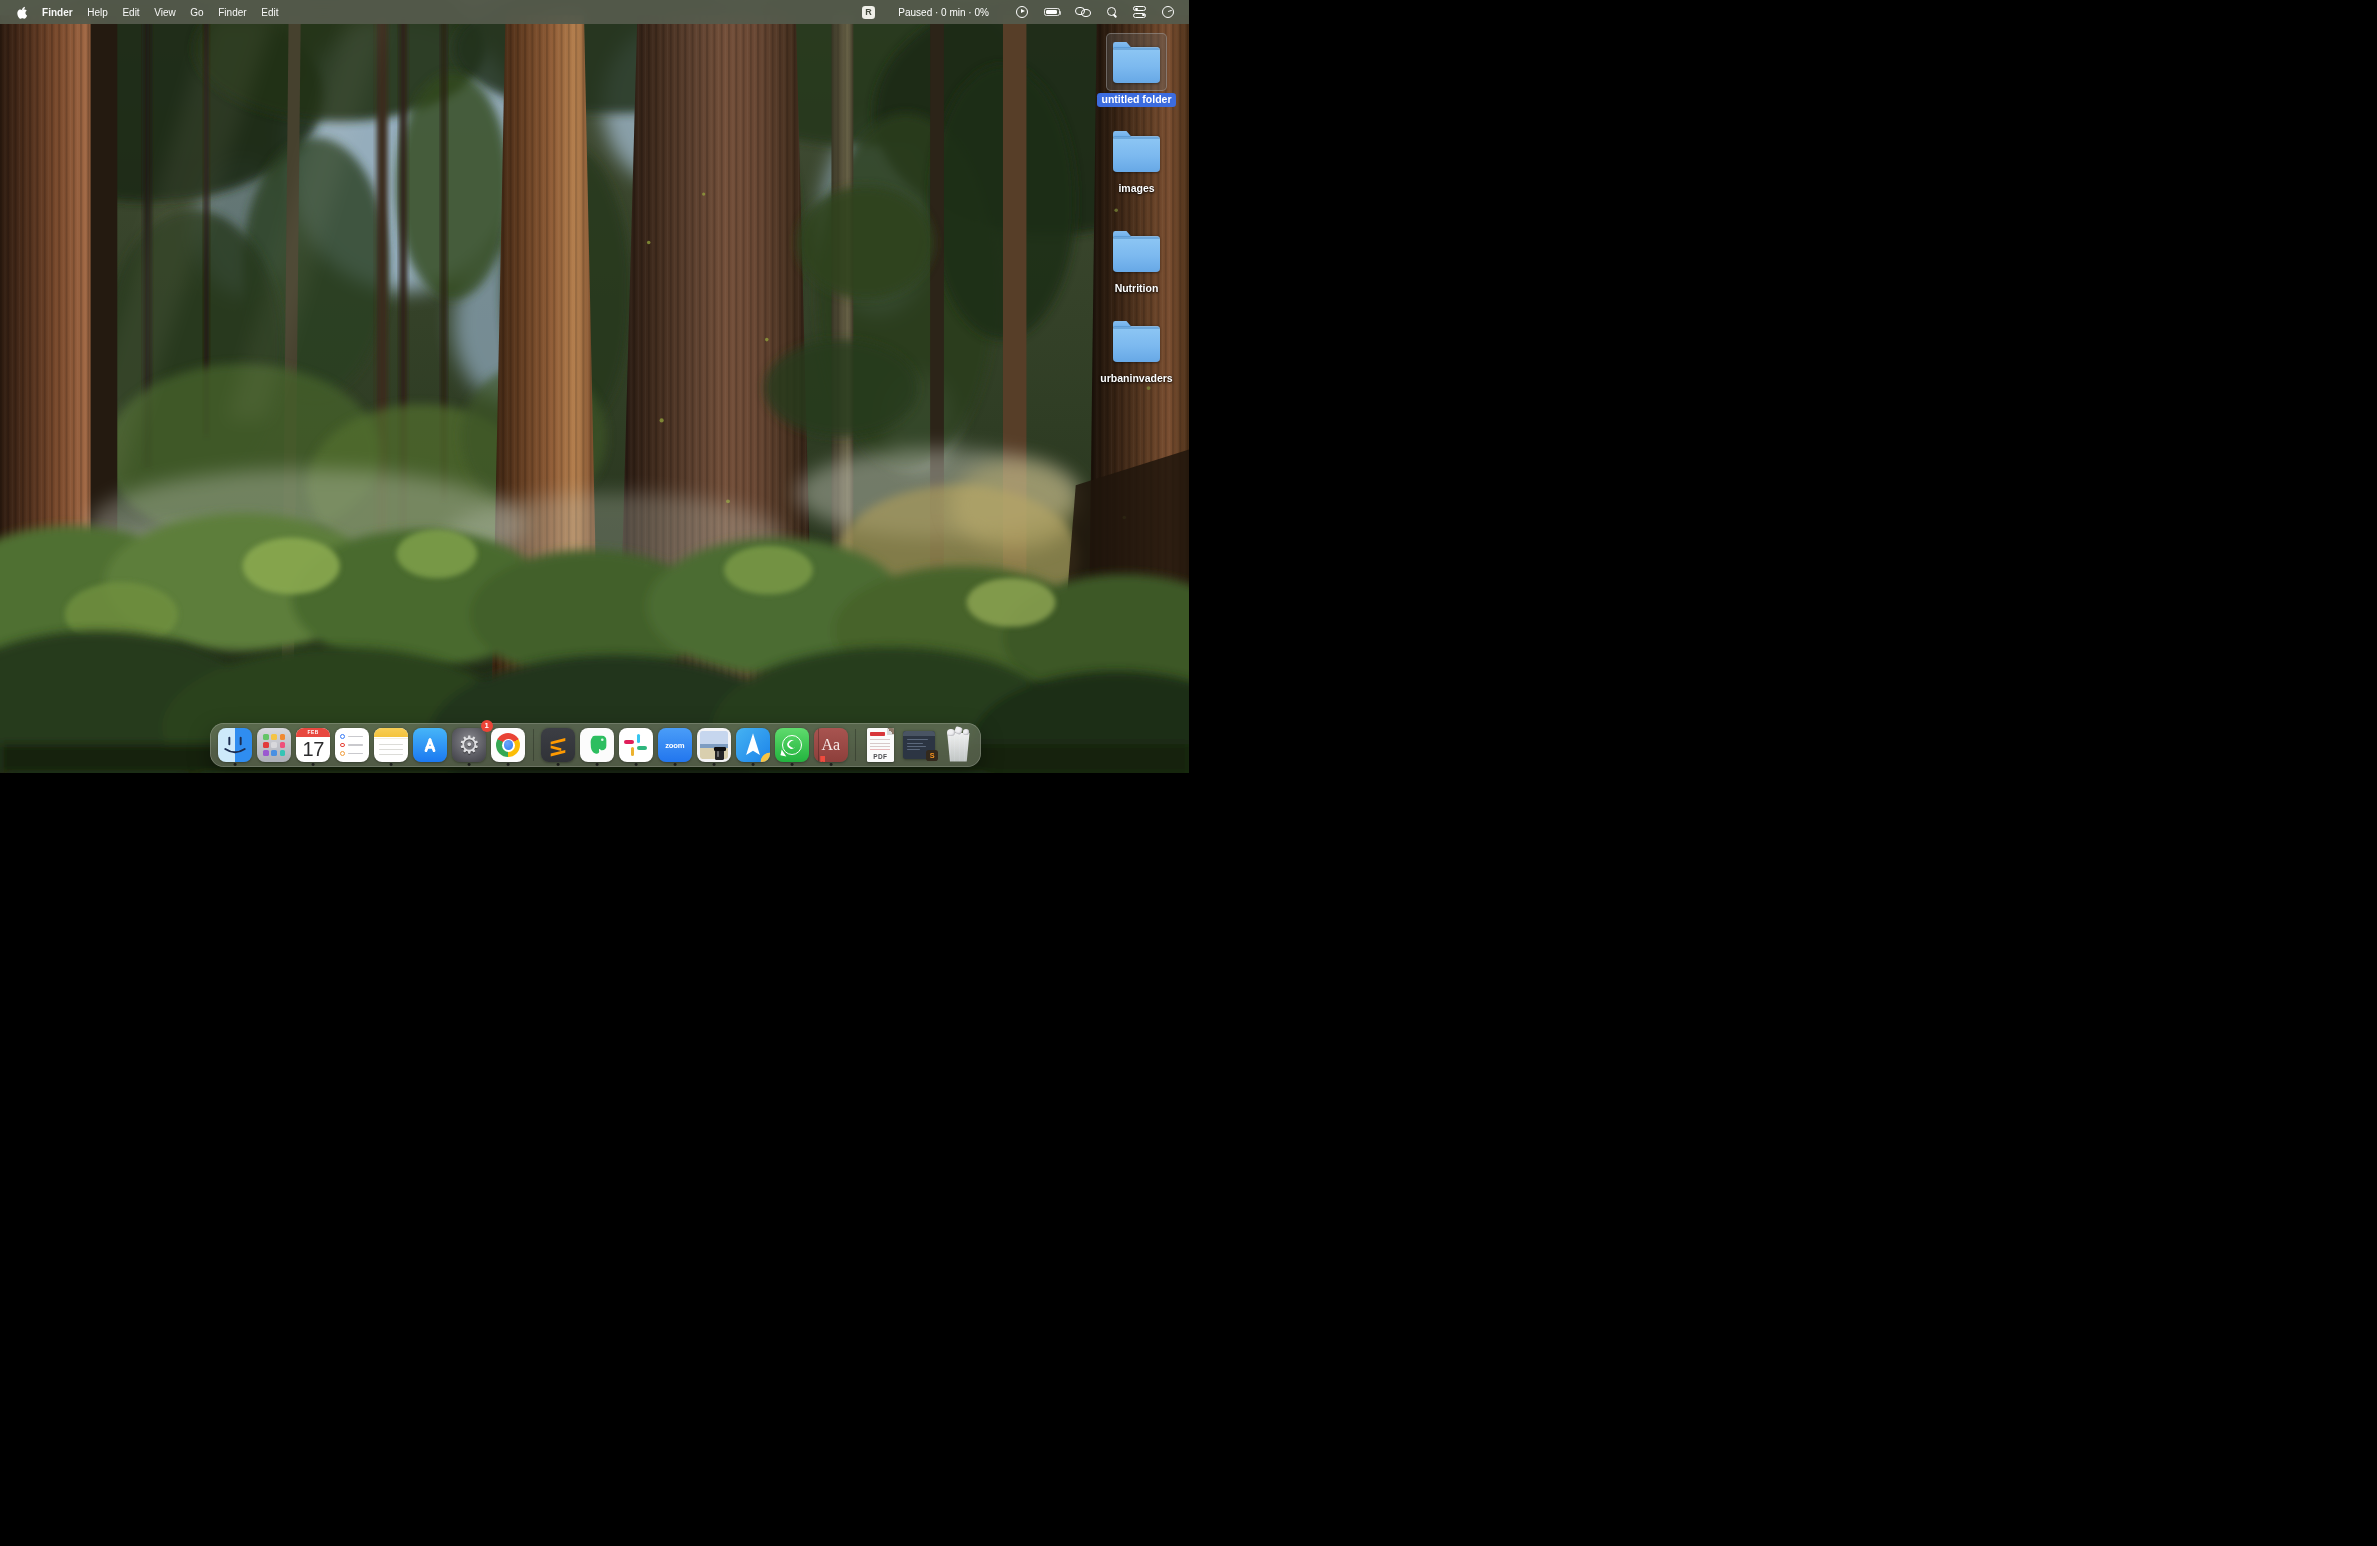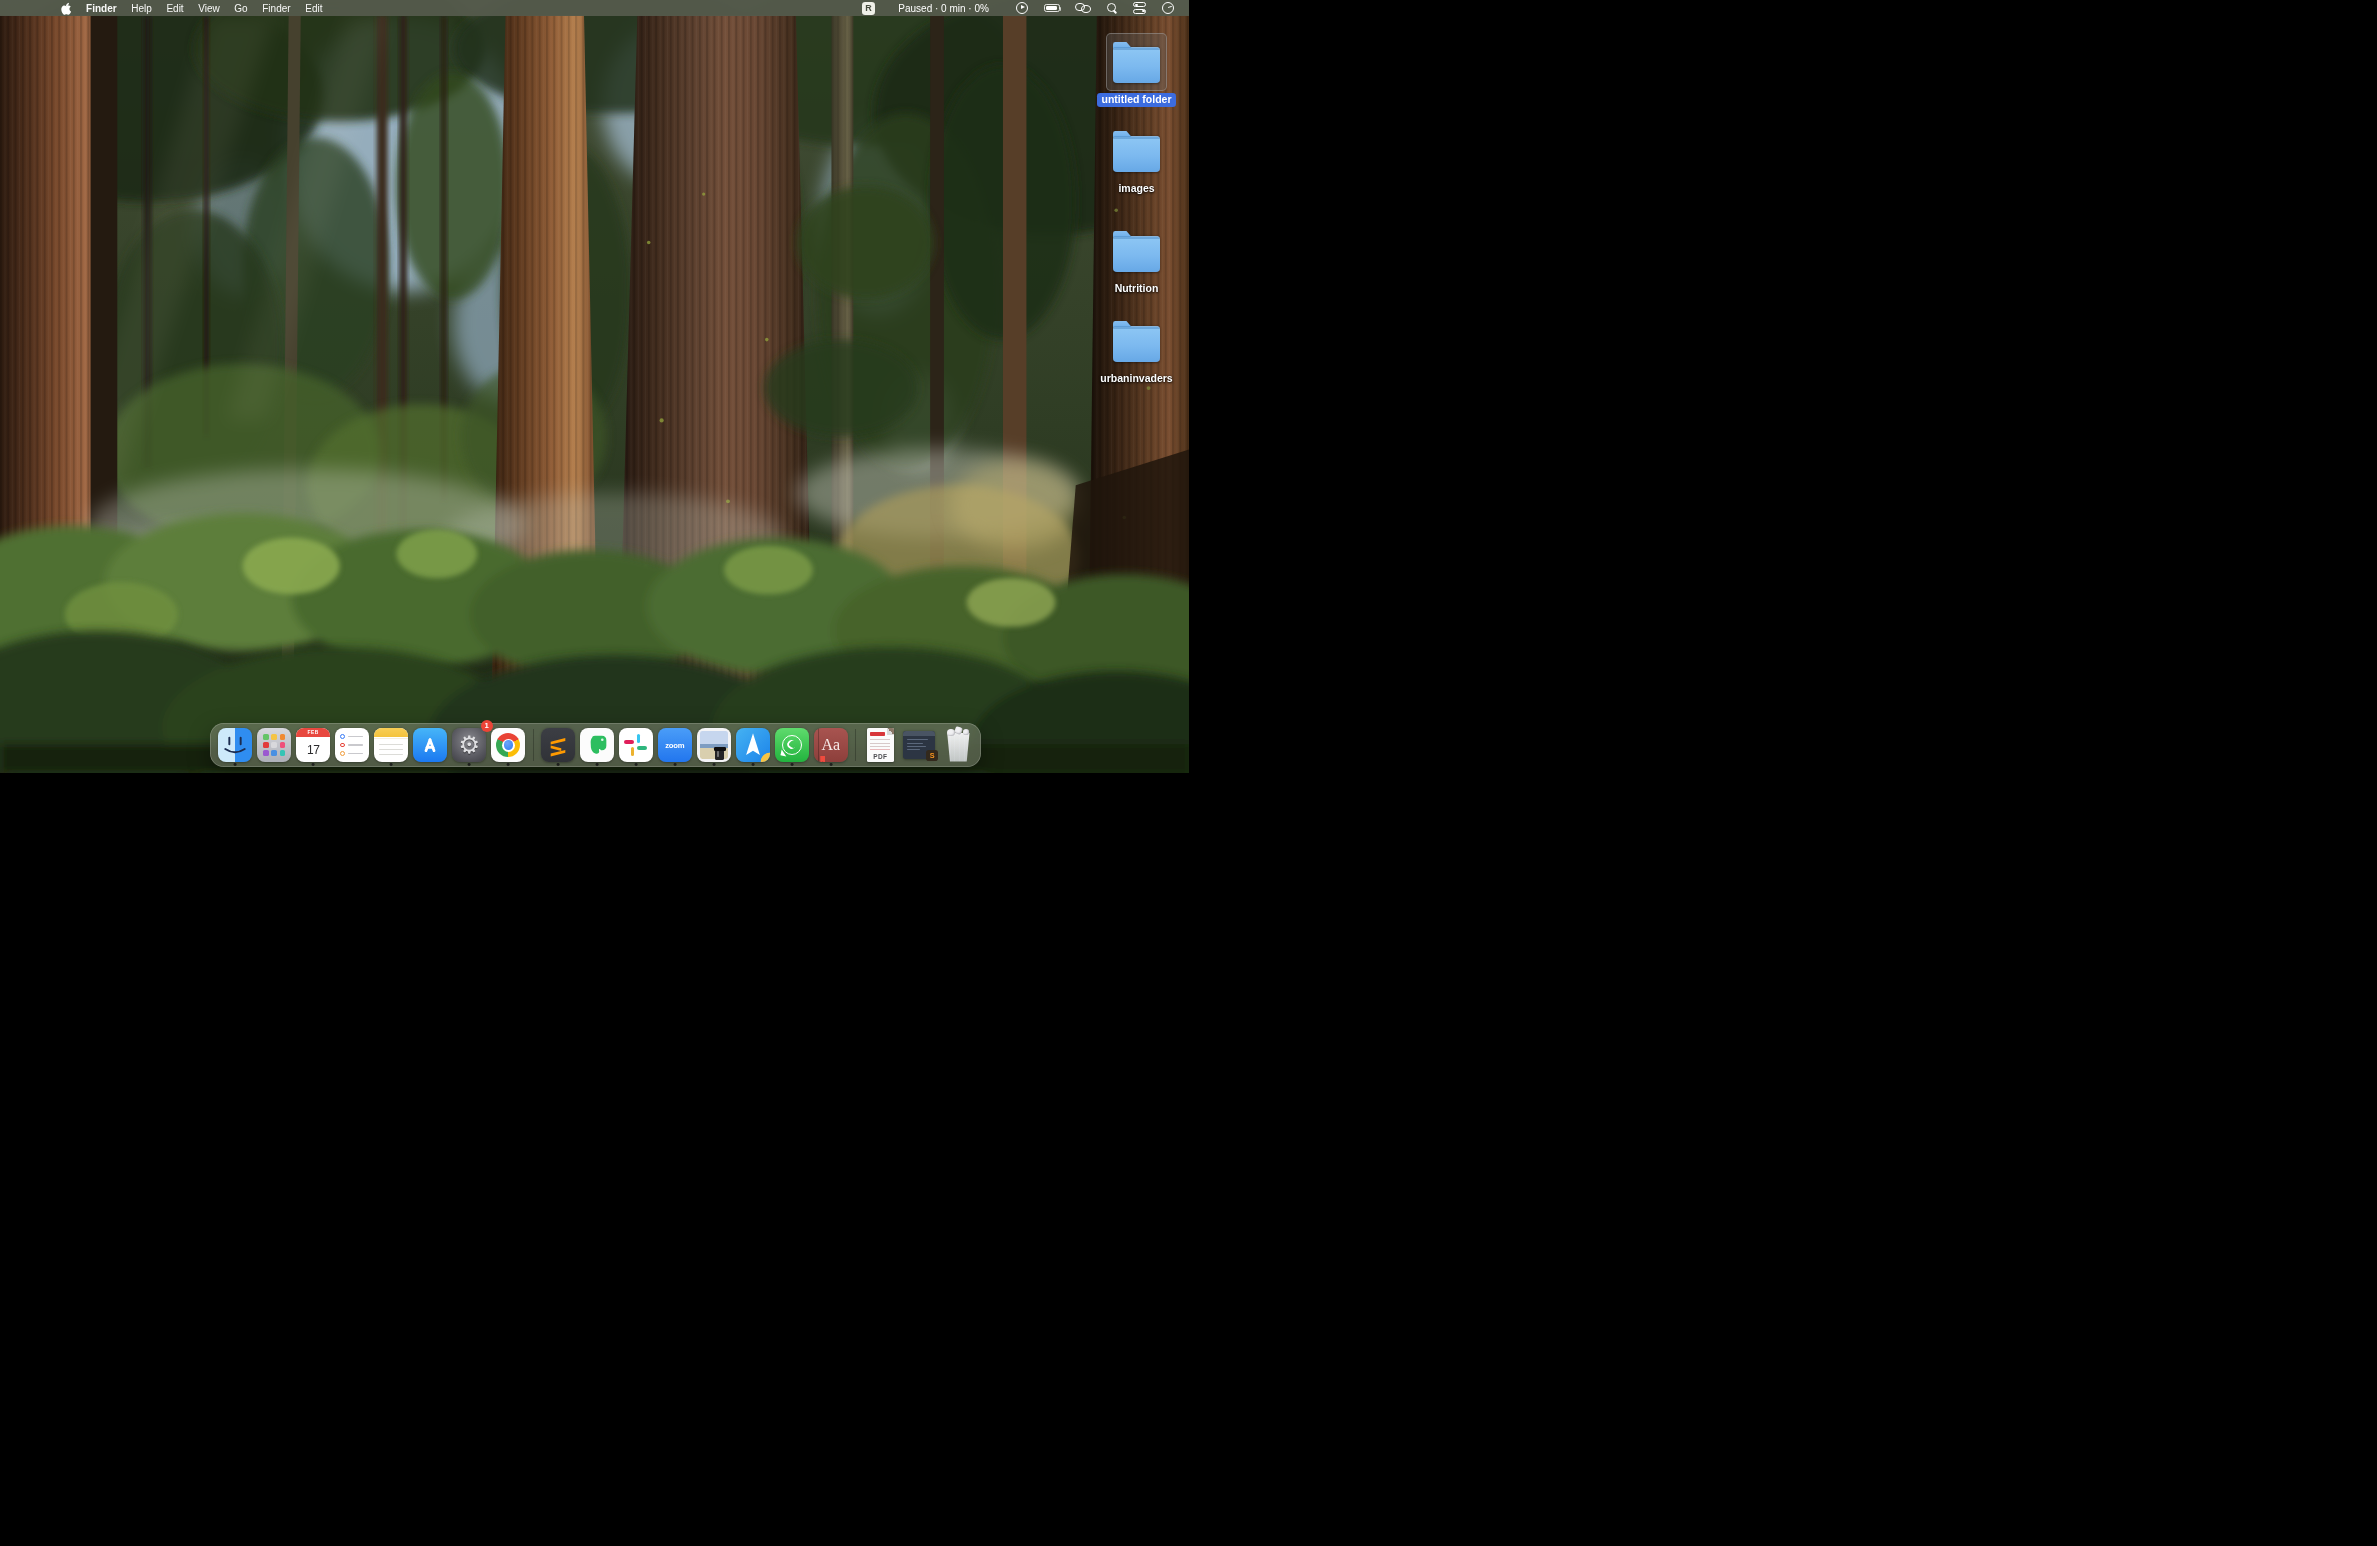--- a/index.html
+++ b/index.html
@@ -5,24 +5,24 @@
   html,body{margin:0;padding:0;background:#000;}
   .screen{position:relative;width:1189px;height:773px;overflow:hidden;
     font-family:"Liberation Sans","DejaVu Sans",sans-serif;-webkit-font-smoothing:antialiased;}
   .screen *{box-sizing:border-box;}
 
   
   .wallpaper{position:absolute;inset:0;}
   .wallpaper svg{display:block;width:100%;height:100%;}
 
   
-  .menubar{position:absolute;top:0;left:0;right:0;height:16px;
+  .menubar{position:absolute;top:0;left:0;right:0;height:24px;
     background:rgba(86,91,77,0.92);backdrop-filter:blur(9.7px);
     display:flex;align-items:center;justify-content:space-between;
-    color:#fff;font-size:10px;z-index:30;padding-left:44px;}
+    color:#fff;font-size:10px;z-index:30;}
   .mb-left{display:flex;align-items:center;height:100%;padding-left:9.7px;}
   .apple{display:flex;align-items:center;padding:0 7.3px;height:100%;}
   .mb-item{padding:0 7.3px;height:100%;display:flex;align-items:center;white-space:nowrap;
     color:rgba(255,255,255,0.96);}
   .mb-item.bold{font-weight:bold;}
   .mb-right{display:flex;align-items:center;height:100%;padding-right:11.3px;gap:7.3px;}
   .rbadge{width:13px;height:13px;border-radius:3.2px;background:#efefe8;color:#474c3f;
     font-weight:bold;font-size:9px;display:flex;align-items:center;justify-content:center;}
   .status-text{white-space:nowrap;margin:0 16px;}
   .sicon{display:flex;align-items:center;justify-content:center;height:100%;padding:0 4px;}
@@ -93,21 +93,21 @@
   
   .t-launchpad{background:linear-gradient(180deg,#d7d8dd,#aeb0b8);}
   .lp-grid{position:absolute;inset:5.7px;display:grid;grid-template-columns:repeat(3,1fr);
     grid-template-rows:repeat(3,1fr);gap:2.4px;}
   .lp-grid i{border-radius:1.6px;}
   
   .t-cal{background:#fff;}
   .cal-top{position:absolute;top:0;left:0;right:0;height:9px;background:#e8483f;color:#fff;
     font-size:4.9px;font-weight:bold;letter-spacing:0.5px;display:flex;align-items:center;justify-content:center;}
   .cal-day{position:absolute;top:9px;left:0;right:0;bottom:0;display:flex;align-items:center;
-    justify-content:center;font-size:12px;font-weight:300;color:#2c2c2e;letter-spacing:-0.4px;}
+    justify-content:center;font-size:20px;font-weight:300;color:#2c2c2e;letter-spacing:-0.4px;}
   
   .t-rem{background:#fff;display:flex;flex-direction:column;justify-content:center;gap:3.6px;padding-left:4.9px;}
   .rem-row{display:flex;align-items:center;gap:2.8px;}
   .rem-dot{width:4.9px;height:4.9px;border-radius:50%;border:1.3px solid;}
   .rem-line{width:15.4px;height:1.5px;background:#c9c9cd;border-radius:0.8px;}
   
   .t-notes{background:#fff;}
   .notes-top{position:absolute;top:0;left:0;right:0;height:9px;background:linear-gradient(180deg,#f8ce55,#f4c33c);}
   .notes-top::after{content:"";position:absolute;bottom:-2.4px;left:0;right:0;height:1.6px;background:#f4efdf;}
   .notes-line{position:absolute;left:4.9px;right:4.9px;height:1.3px;background:#dcdcd8;border-radius:0.8px;}

